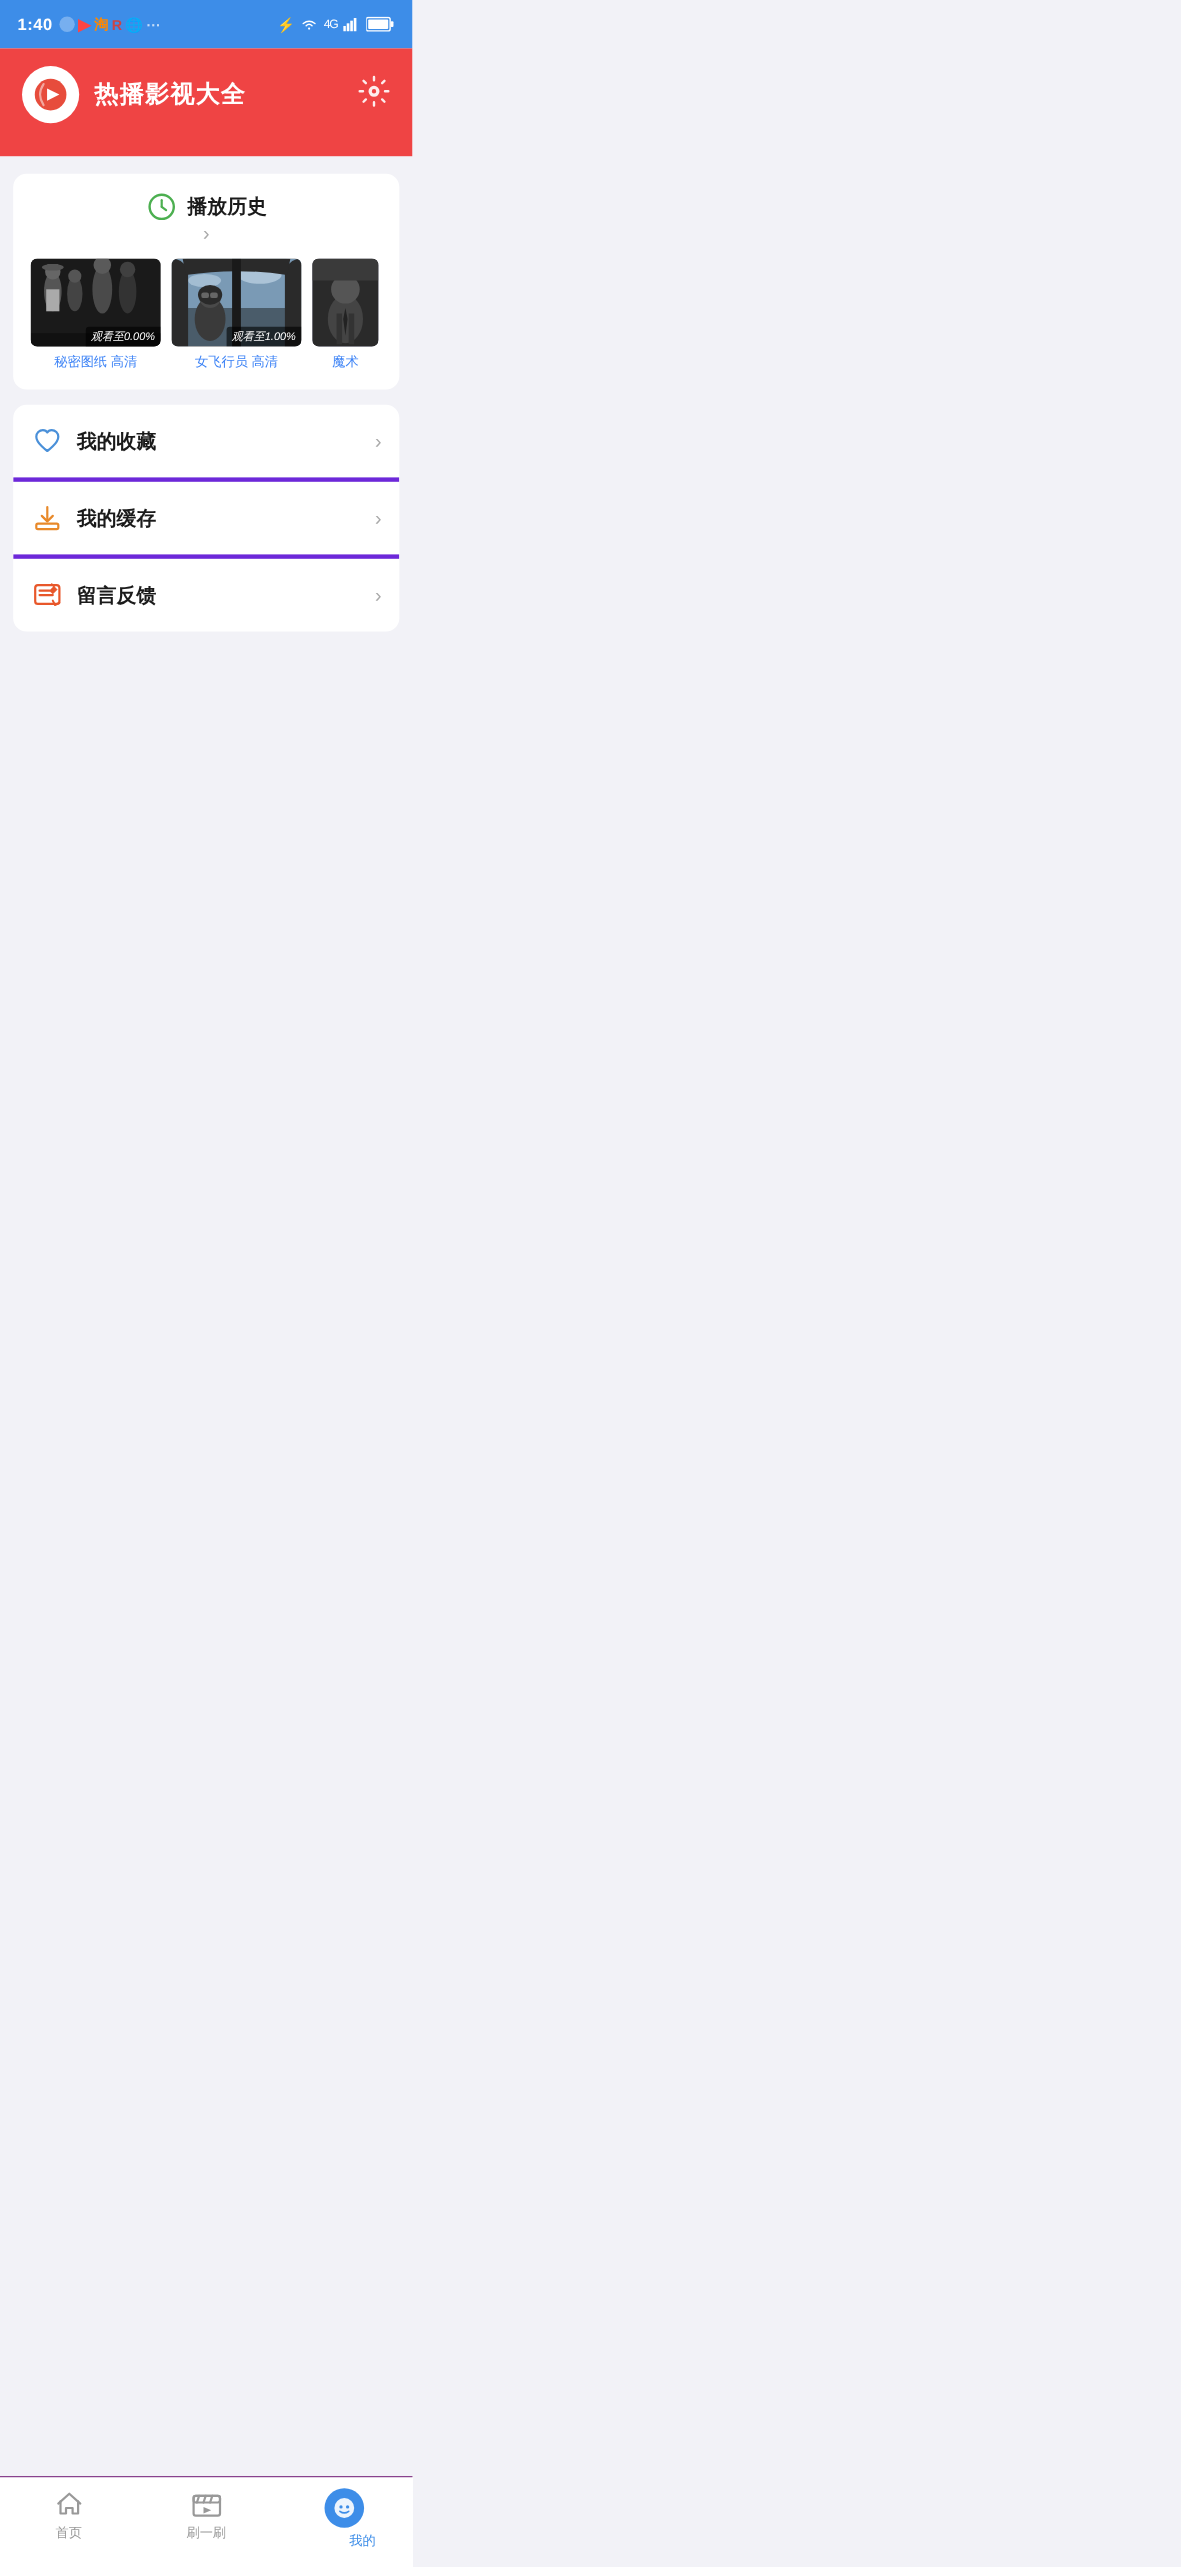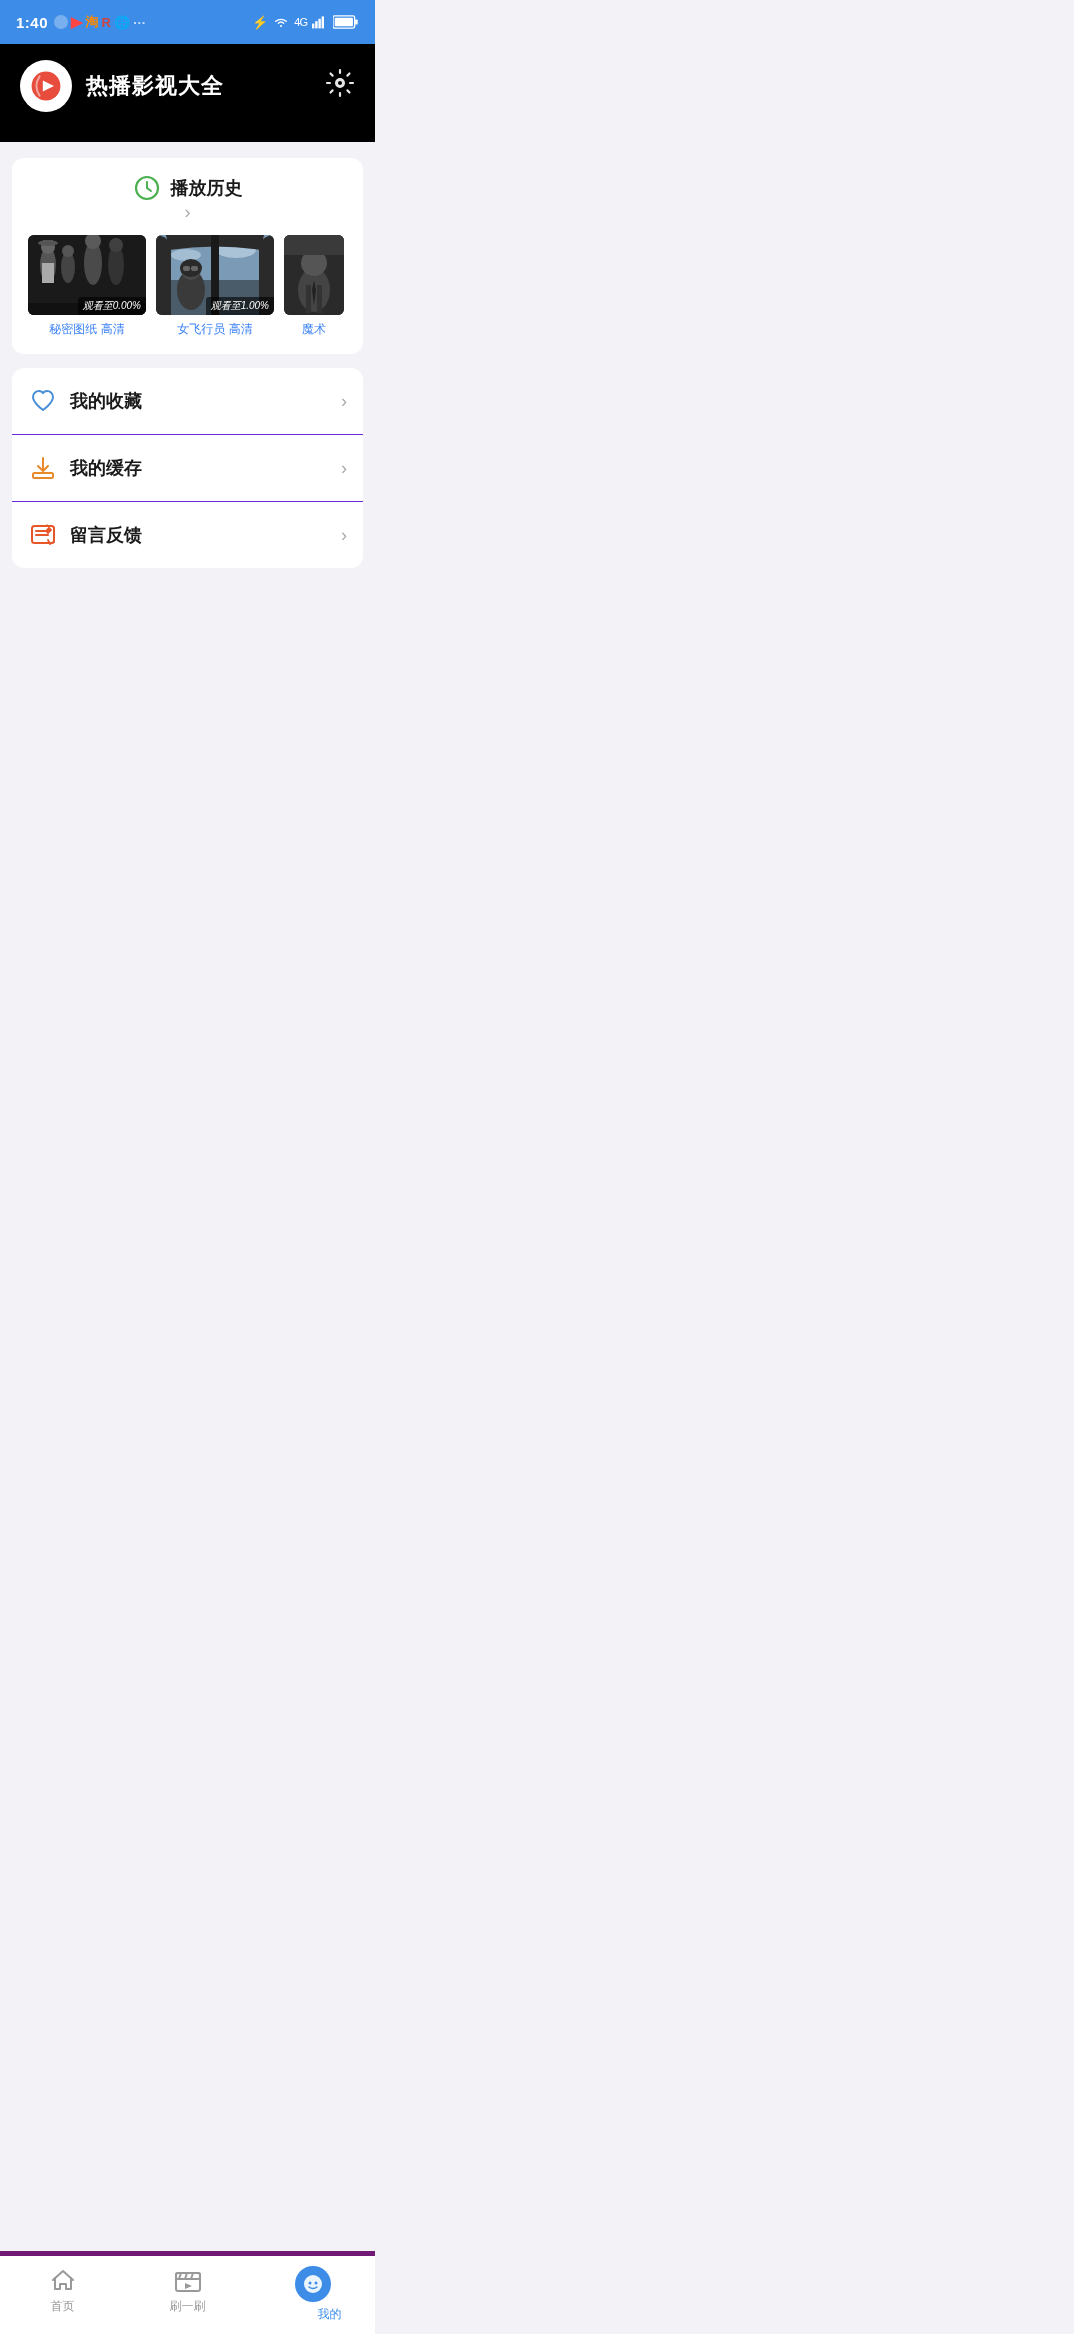--- a/index.html
+++ b/index.html
@@ -25,21 +25,21 @@
       color: white;
       font-size: 15px;
       font-weight: 600;
     }
     .status-time { font-weight: 700; letter-spacing: 0.5px; }
     .status-icons { display: flex; align-items: center; gap: 5px; font-size: 13px; }
     .status-left { display: flex; align-items: flex-end; gap: 6px; }
 
     
     .header {
-      background: #000000;
+      background: #ef4444;
       padding: 16px 20px 30px 20px;
       display: flex;
       align-items: center;
       justify-content: space-between;
     }
     .header-left { display: flex; align-items: center; gap: 14px; }
     .app-logo {
       width: 52px;
       height: 52px;
       border-radius: 50%;
@@ -154,21 +154,21 @@
       background: white;
       border-radius: 12px;
       overflow: hidden;
     }
     .menu-item {
       display: flex;
       align-items: center;
       justify-content: space-between;
       padding: 18px 16px;
       cursor: pointer;
-      border-bottom: 1px solid #6d28d9;
+      border-bottom: 4px solid #6d28d9;
     }
     .menu-item:last-child { border-bottom: none; }
     .menu-item-left {
       display: flex;
       align-items: center;
       gap: 12px;
     }
     .menu-icon {
       width: 30px;
       height: 30px;
@@ -183,21 +183,21 @@
     }
 
     
     .bottom-nav {
       position: fixed;
       bottom: 0;
       left: 0;
       width: 375px;
       height: 83px;
       background: white;
-      border-top: 5px solid #701a75;
+      border-top: 1px solid #701a75;
       display: flex;
       align-items: flex-start;
       justify-content: space-around;
       padding-top: 10px;
     }
     .nav-item {
       display: flex;
       flex-direction: column;
       align-items: center;
       gap: 4px;

